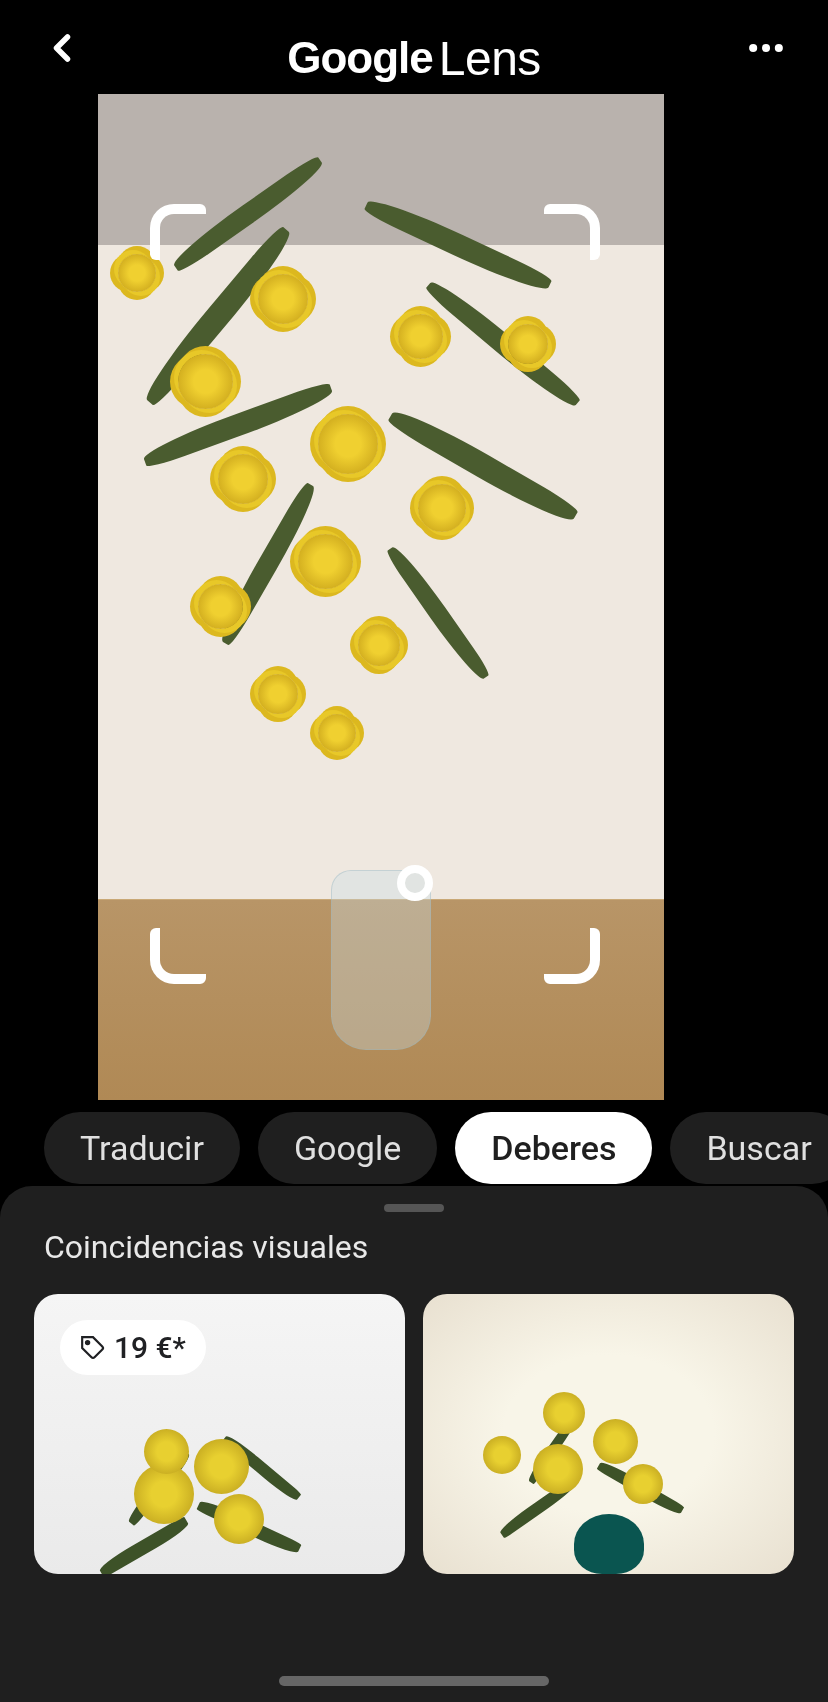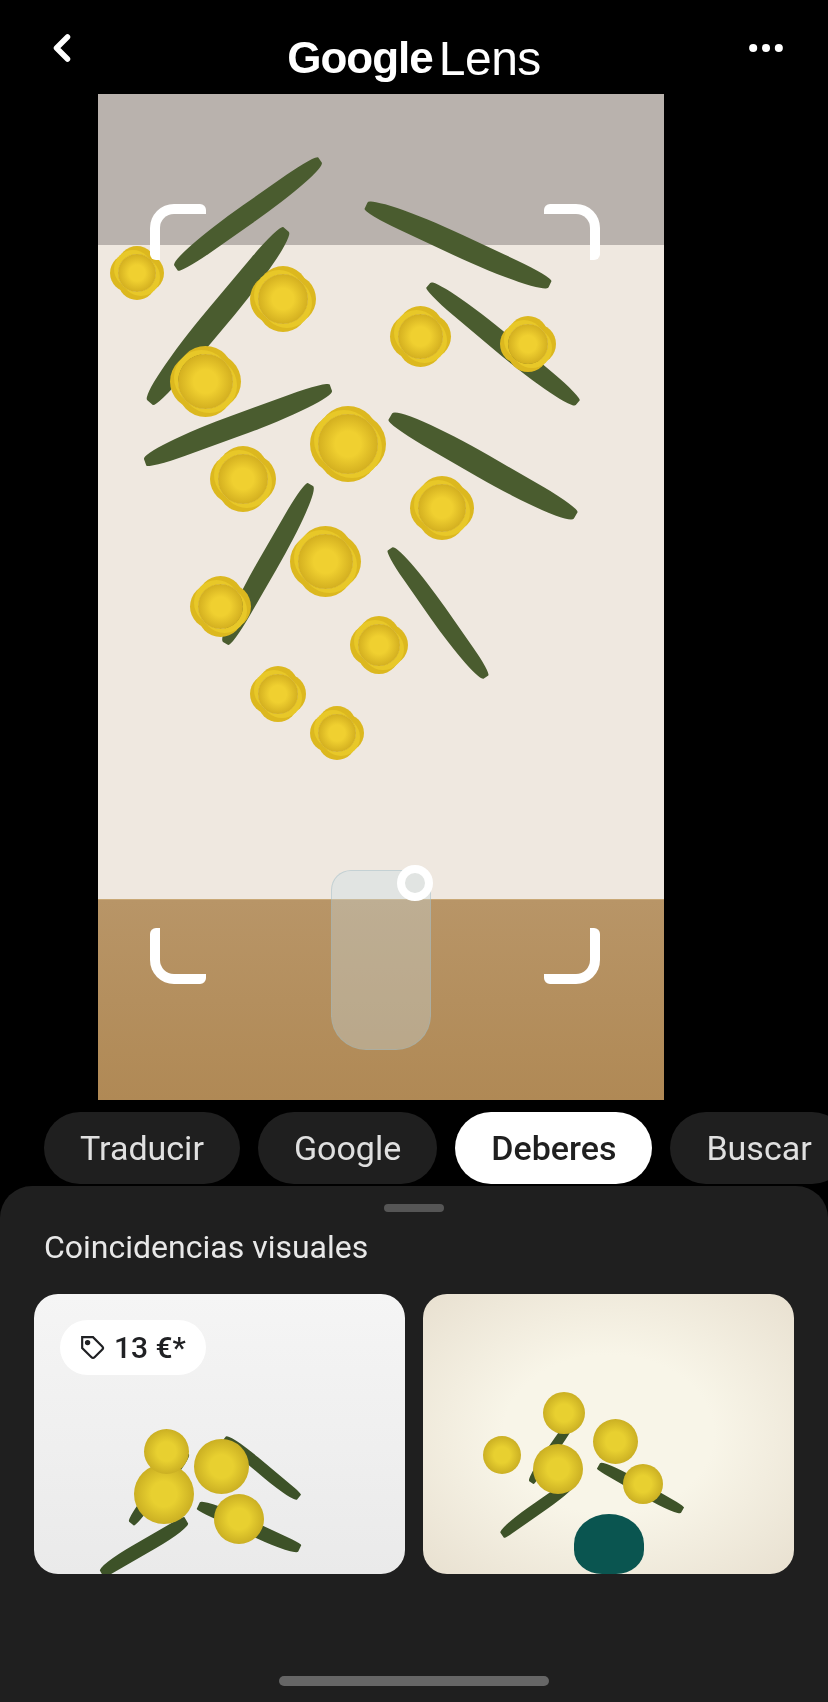--- a/index.html
+++ b/index.html
@@ -301,21 +301,21 @@
 <div class="sheet">
   <div class="handle"></div>
   <div class="sheet-title">Coincidencias visuales</div>
   <div class="results">
     <div class="result-card card1">
       <div class="price-badge">
         <svg viewBox="0 0 24 24" fill="none" stroke="#202124" stroke-width="2">
             <path d="M20.59 13.41l-7.17 7.17a2 2 0 0 1-2.83 0L2 12V2h10l8.59 8.59a2 2 0 0 1 0 2.82z"></path>
             <circle cx="7" cy="7" r="1.5" fill="#202124"></circle>
           </svg>
-        <span>13 €*</span>
+        <span>19 €*</span>
       </div>
       <div>
         <div class="mini-leaf" style="bottom:20px;left:60px;width:100px;height:14px;transform:rotate(-30deg)"></div>
         <div class="mini-leaf" style="bottom:40px;left:160px;width:110px;height:14px;transform:rotate(25deg)"></div>
         <div class="mini-leaf" style="bottom:80px;left:80px;width:90px;height:12px;transform:rotate(-50deg)"></div>
         <div class="mini-leaf" style="bottom:100px;left:180px;width:95px;height:12px;transform:rotate(40deg)"></div>
         <div class="mini-flowers" style="bottom:50px;left:100px;width:60px;height:60px"></div>
         <div class="mini-flowers" style="bottom:80px;left:160px;width:55px;height:55px"></div>
         <div class="mini-flowers" style="bottom:30px;left:180px;width:50px;height:50px"></div>
         <div class="mini-flowers" style="bottom:100px;left:110px;width:45px;height:45px"></div>

